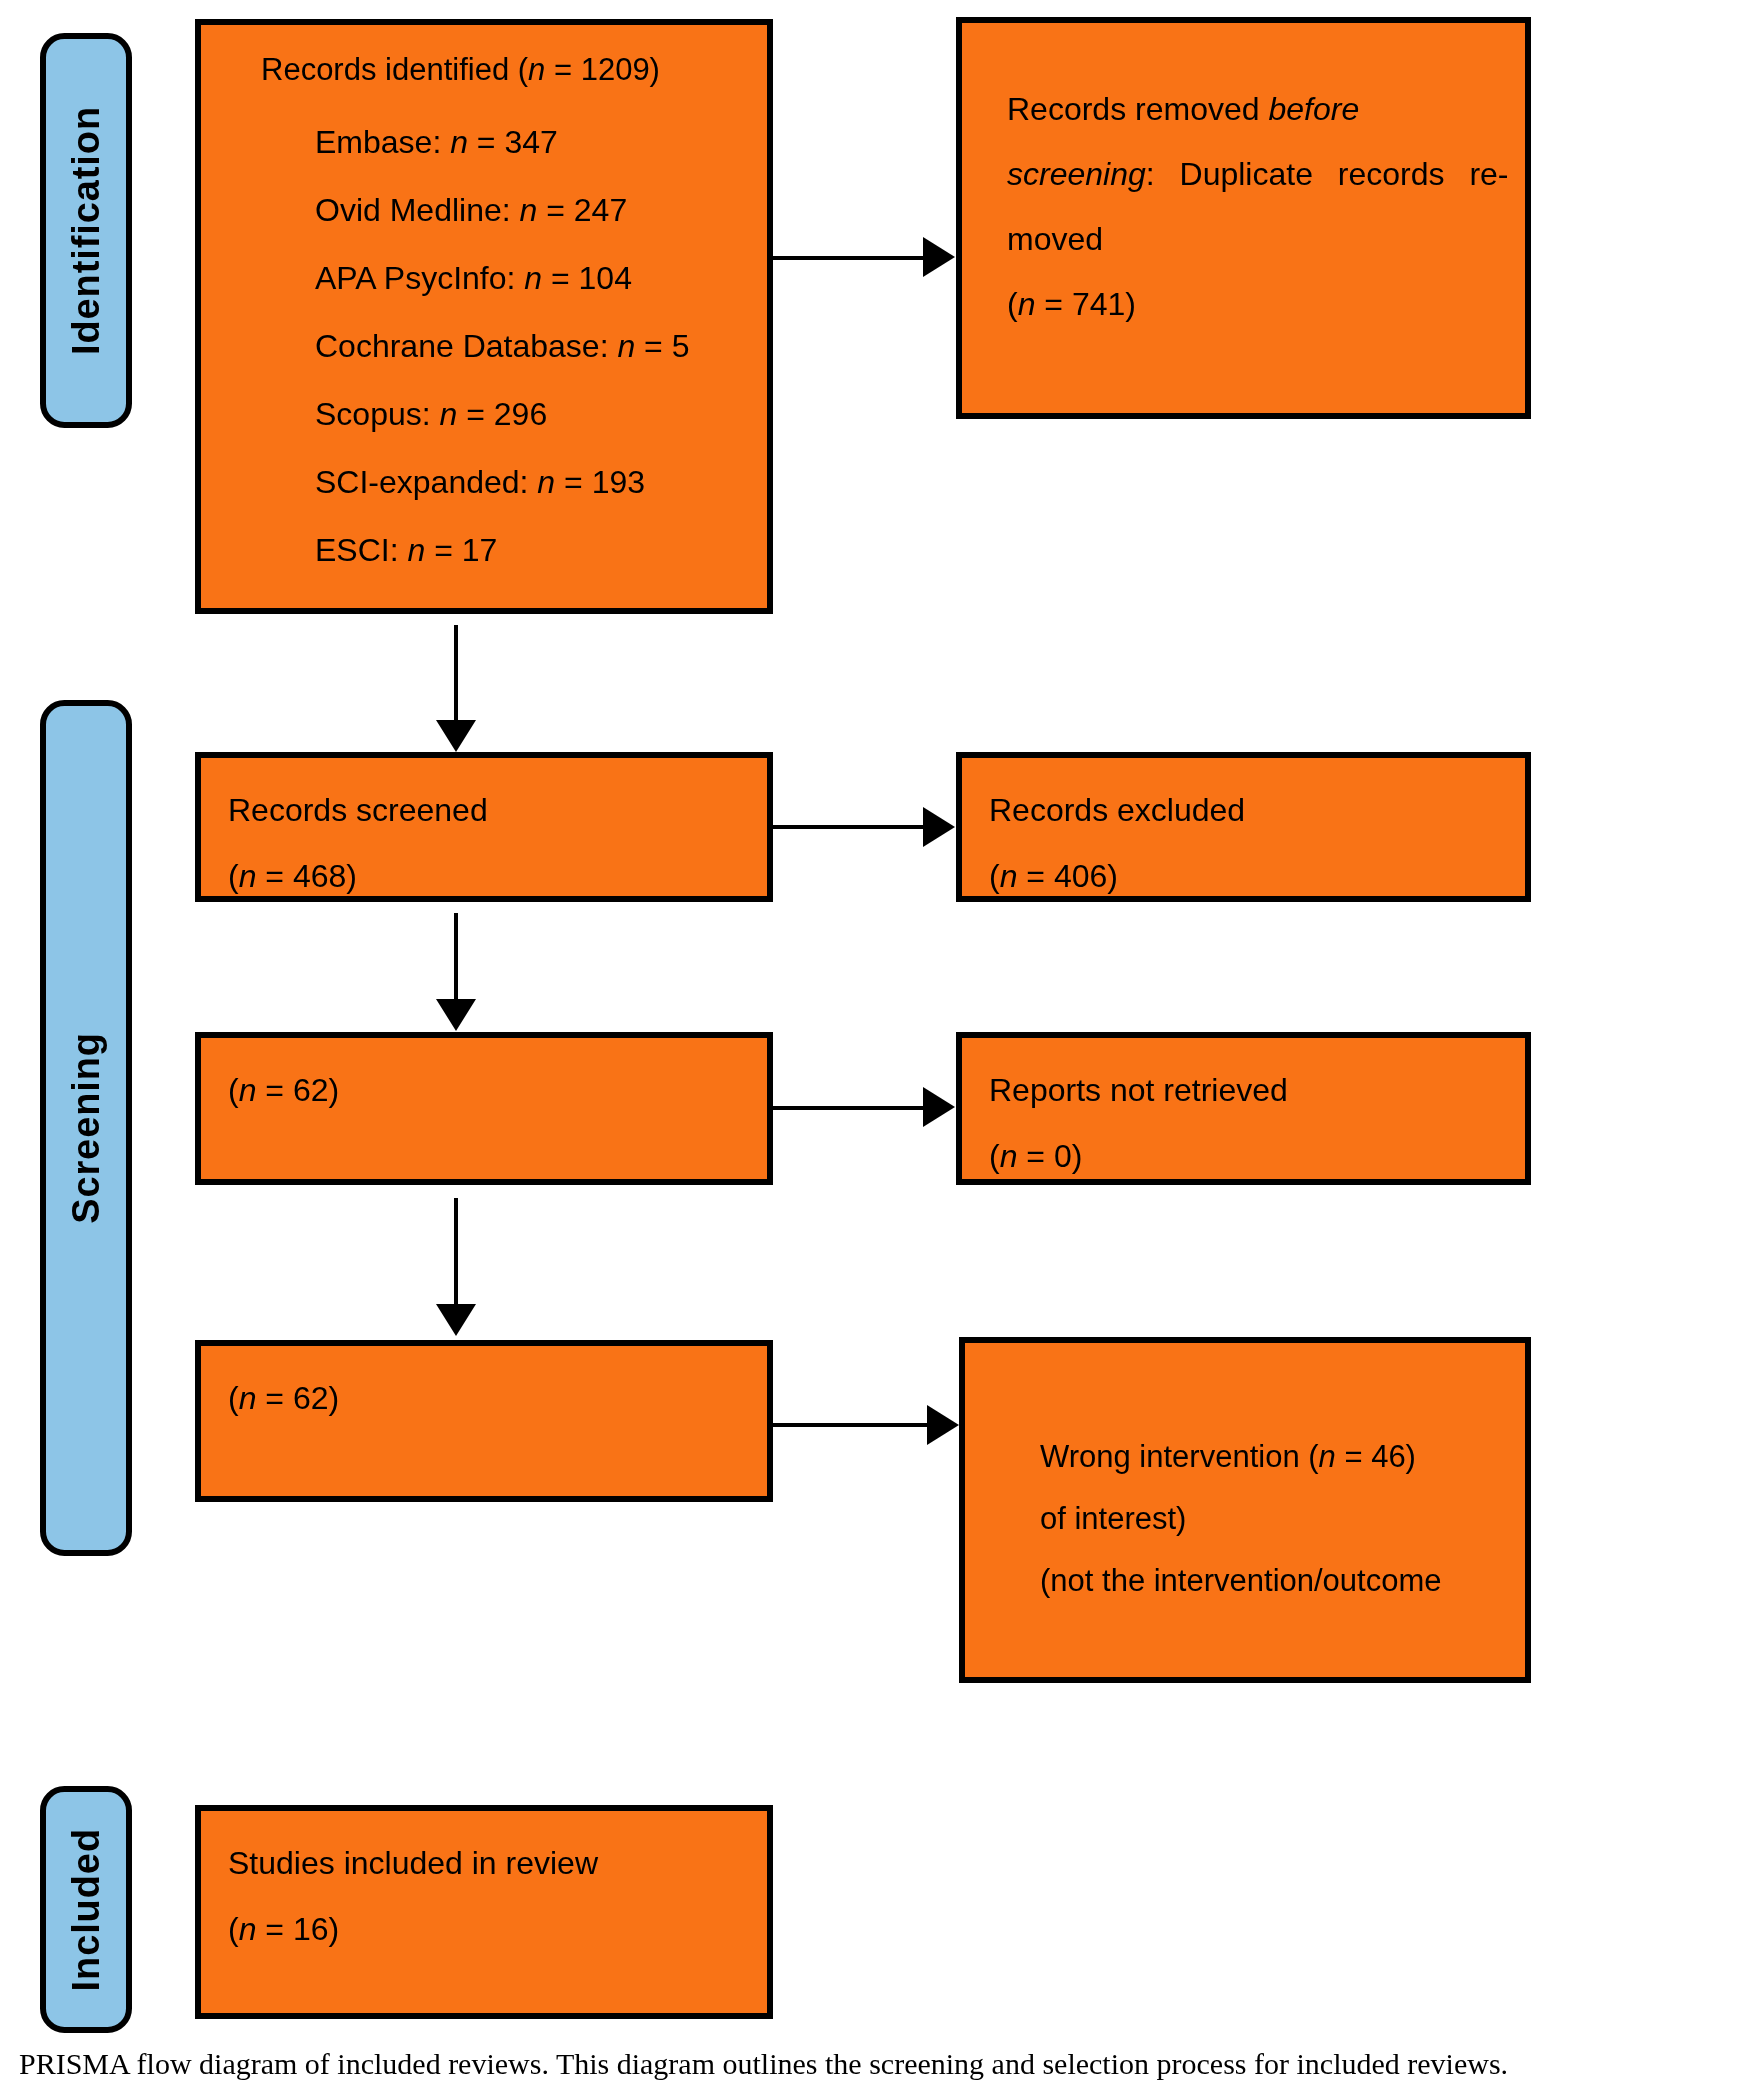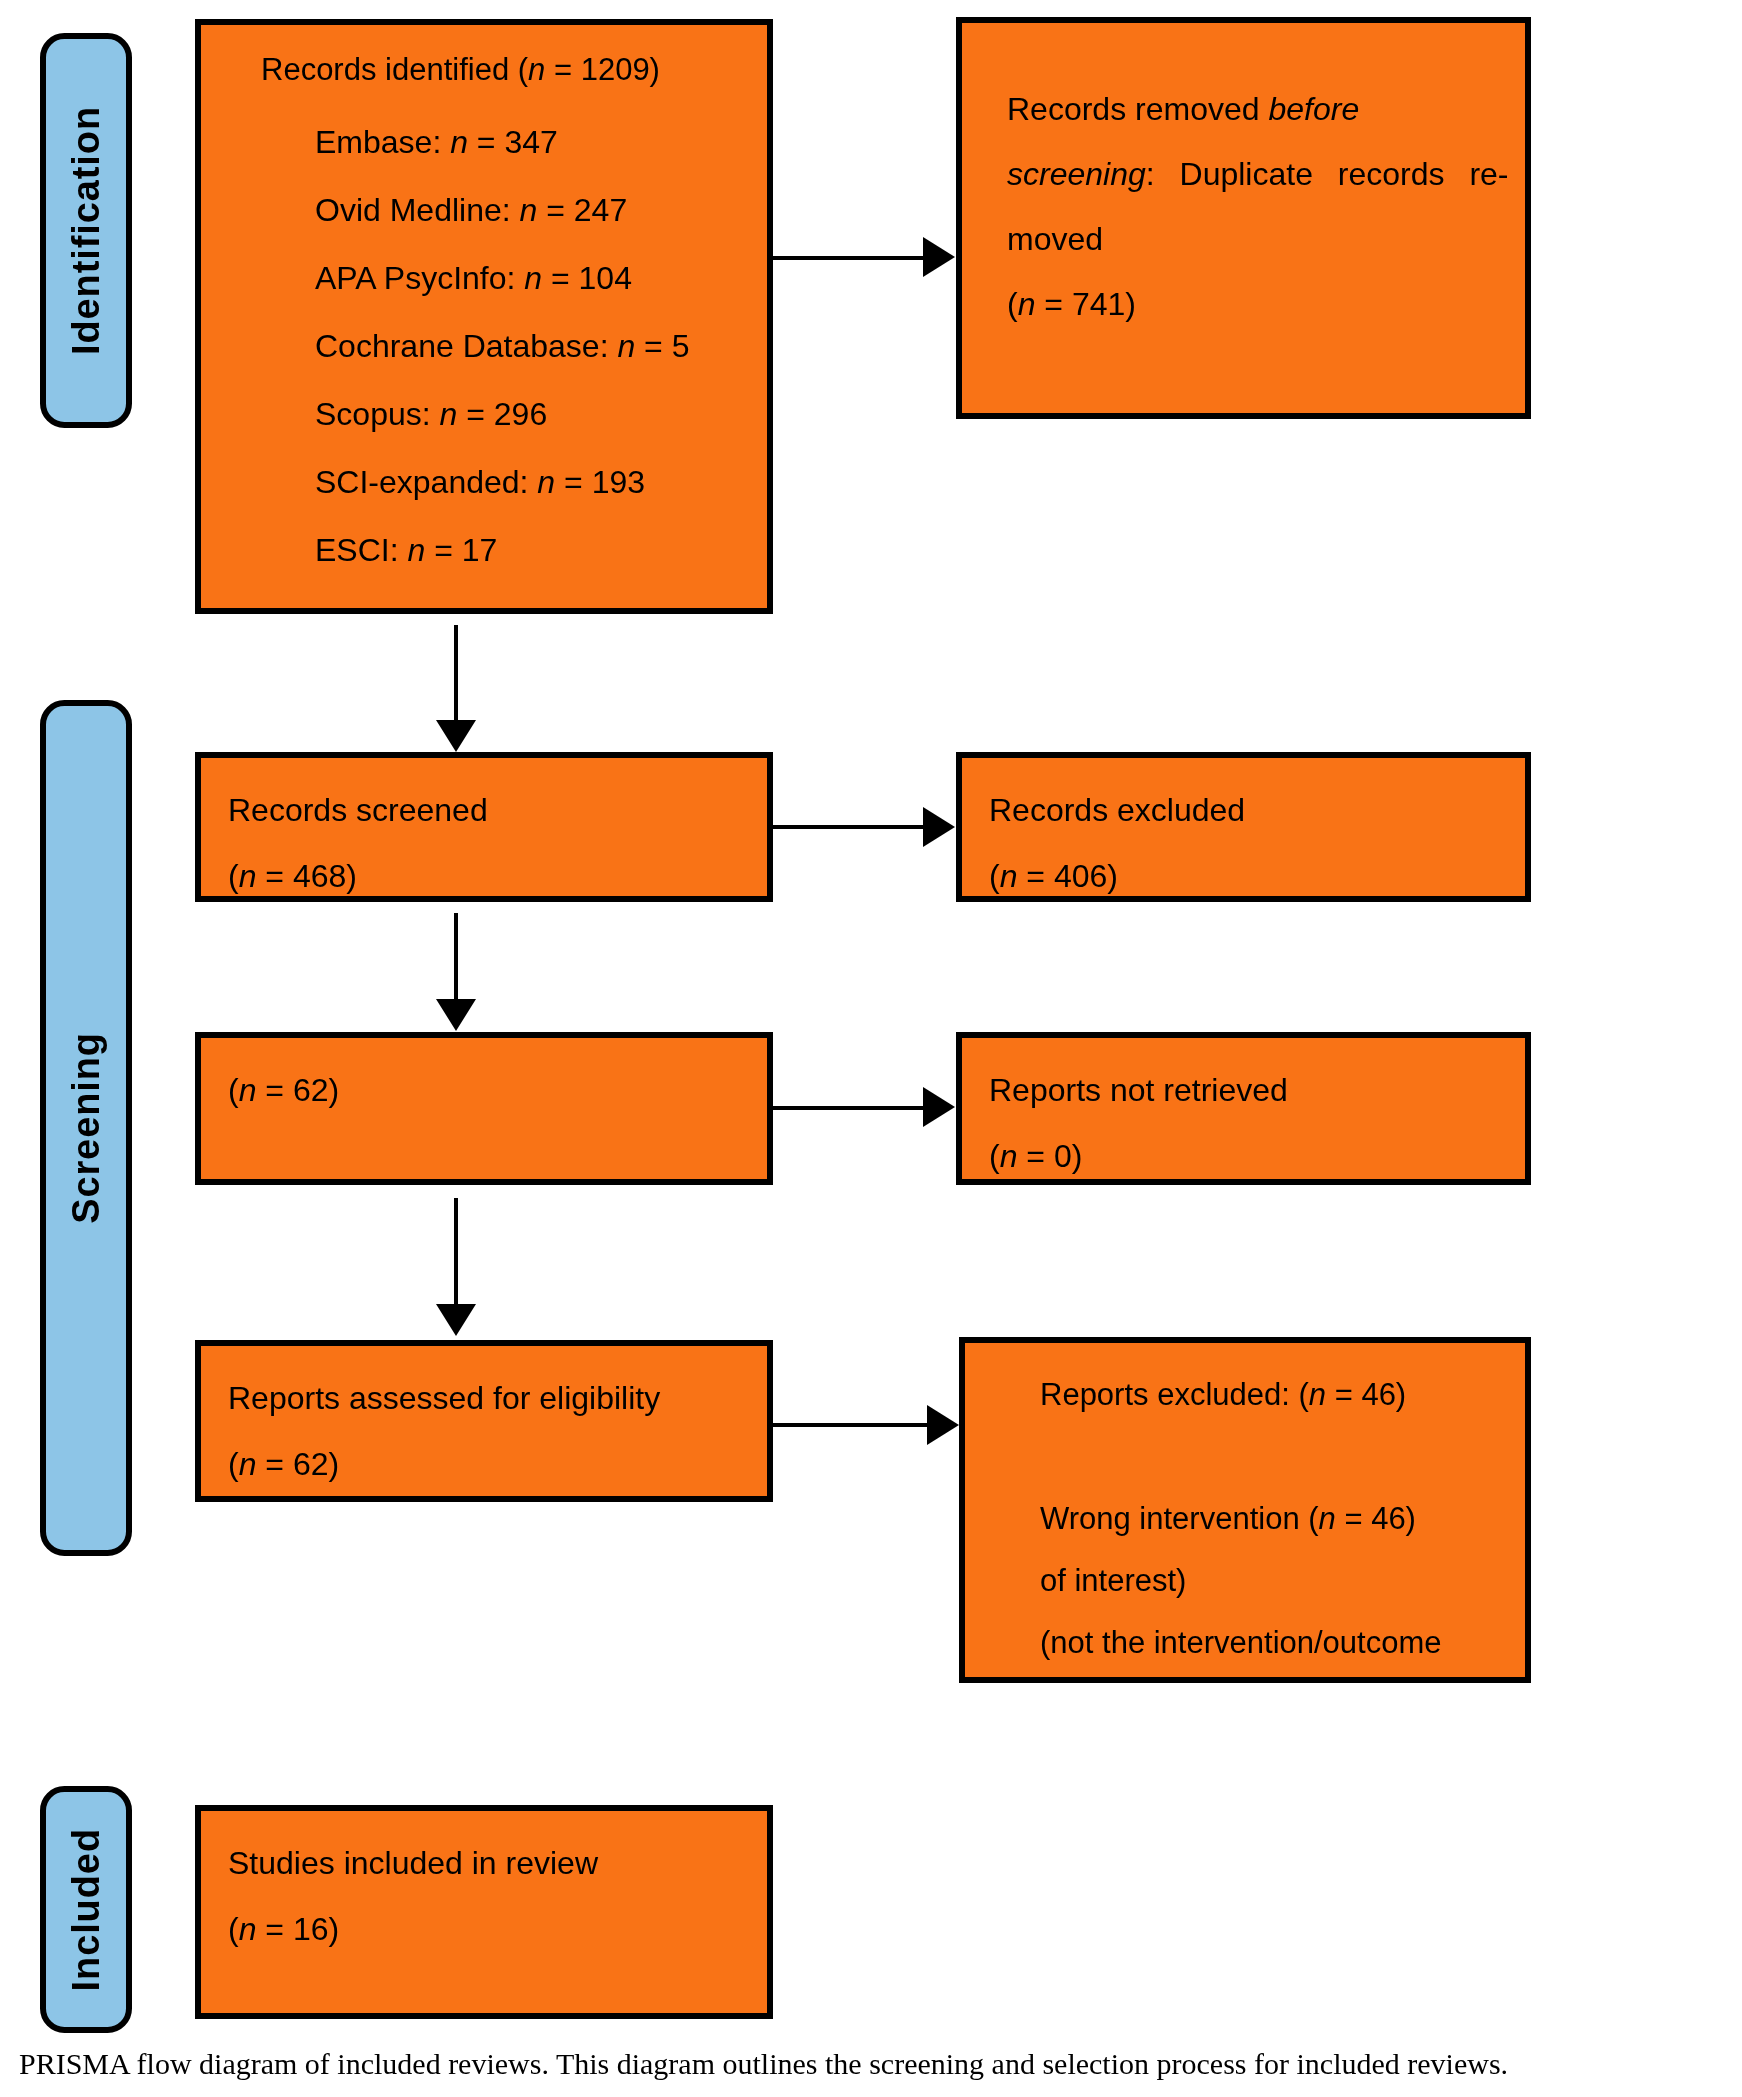--- a/index.html
+++ b/index.html
@@ -116,26 +116,24 @@
 <div class="box two-line" id="box-sought">
   <div class="line"><span>(</span><i>n</i><span> = 62)</span></div>
 </div>
 
 <div class="box two-line" id="box-not-retrieved">
   <div class="line">Reports not retrieved</div>
   <div class="line"><span>(</span><i>n</i><span> = 0)</span></div>
 </div>
 
 <div class="box two-line" id="box-assessed">
-  <div class="line">Reports assessed for eligibility</div>
   <div class="line"><span>(</span><i>n</i><span> = 62)</span></div>
 </div>
 
 <div class="box" id="box-reports-excluded">
-  <div class="line"><span>Reports excluded: (</span><i>n</i><span> = 46)</span></div>
   <div class="line spacer"></div>
   <div class="line"><span>Wrong intervention (</span><i>n</i><span> = 46)</span></div>
   <div class="line">of interest)</div>
   <div class="line">(not the intervention/outcome</div>
 </div>
 
 <div class="box two-line" id="box-included">
   <div class="line">Studies included in review</div>
   <div class="line"><span>(</span><i>n</i><span> = 16)</span></div>
 </div>

